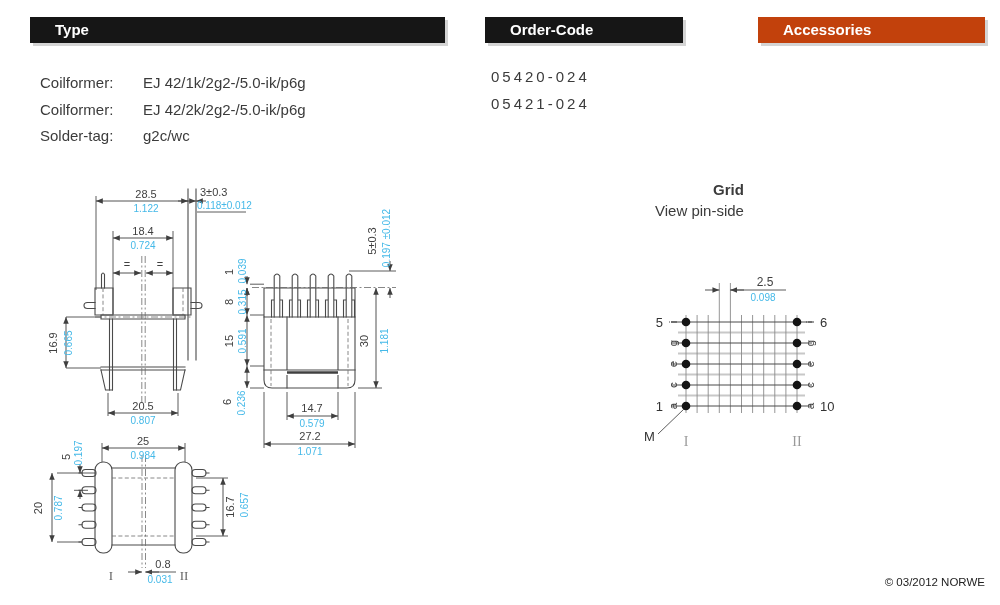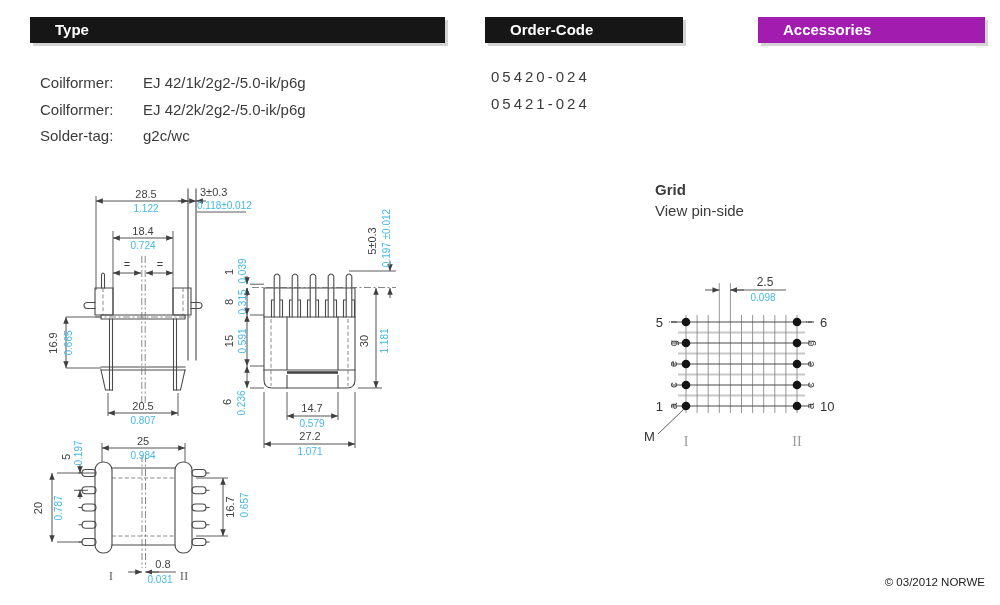--- a/index.html
+++ b/index.html
@@ -2,26 +2,26 @@
 <html><head>
 <meta charset="utf-8">
 <style>
   html,body{margin:0;padding:0;background:#ffffff;}
   #page{position:relative;width:1000px;height:605px;background:#ffffff;overflow:hidden;
         font-family:"Liberation Sans",sans-serif;color:#3b3b3b;}
   .bar{position:absolute;top:17px;height:26px;line-height:26px;color:#ffffff;
        font-size:15px;font-weight:bold;padding-left:25px;box-sizing:border-box;
        box-shadow:3px 3px 0 #d4d4d4;}
   .bar-black{background:#161616;}
-  .bar-gray{background:#a21caf;}
+  .bar-gray{background:#c2410c;}
   .textcol{position:absolute;top:64px;font-size:15px;}
   .trow{height:26.5px;line-height:26.5px;display:flex;}
   .tlabel{width:103px;}
   .code{height:26.5px;line-height:26.5px;letter-spacing:3px;}
-  .gridhead{position:absolute;left:655px;top:181px;font-size:15px;}
+  .gridhead{position:absolute;left:655px;top:181px;font-size:15px;text-align:right;}
   .gridhead .t{font-weight:bold;}
   .gridhead .s{margin-top:4px;}
   .copyright{position:absolute;right:15px;top:576px;font-size:11.5px;color:#222222;}
   svg{position:absolute;overflow:visible;}
   svg text{font-family:"Liberation Sans",sans-serif;}
   .ol{stroke:#4a4a4a;stroke-width:1.1;fill:none;stroke-linecap:square;}
   .thin{stroke:#4a4a4a;stroke-width:0.9;fill:none;}
   .dash{stroke:#6a6a6a;stroke-width:0.8;fill:none;stroke-dasharray:7 2.5 2 2.5;}
   .dash2{stroke:#6a6a6a;stroke-width:0.8;fill:none;stroke-dasharray:4 2.4;}
   .dim{stroke:#3f3f3f;stroke-width:0.9;fill:none;}

